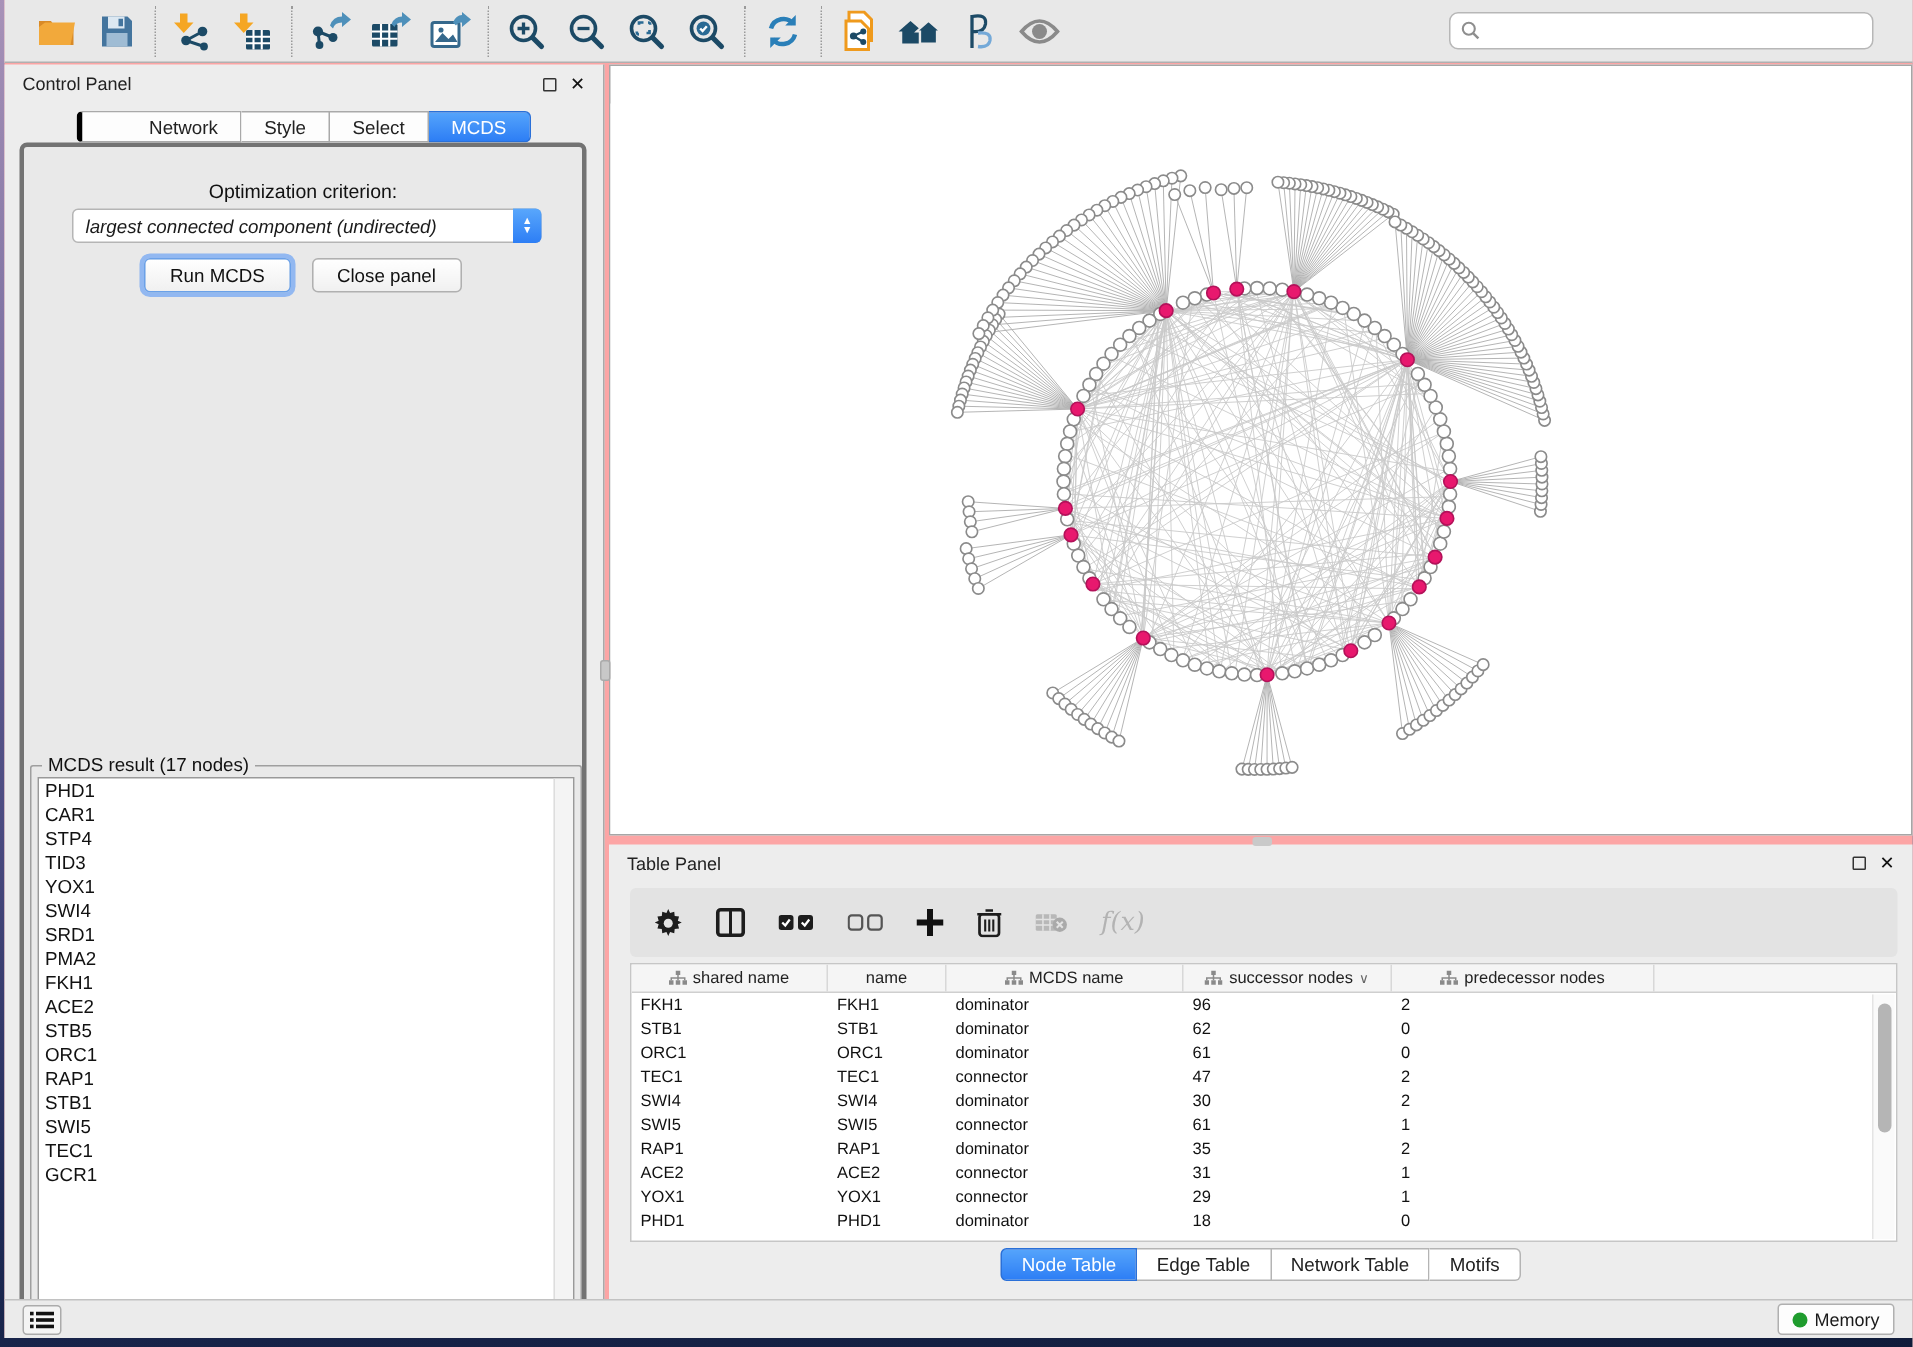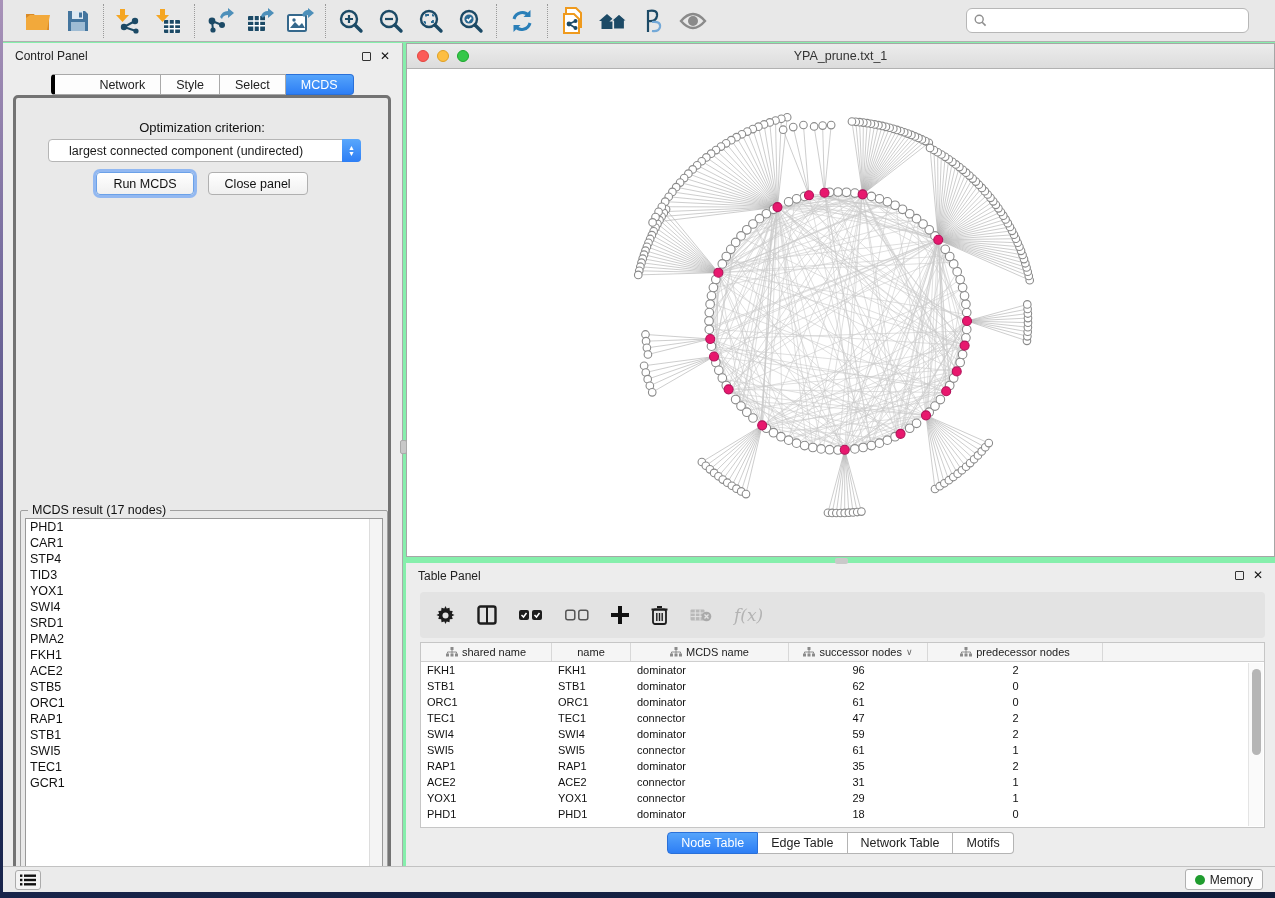--- a/index.html
+++ b/index.html
@@ -1,20 +1,20 @@
 <!DOCTYPE html>
 <html><head>
 <meta charset="utf-8">
 <style>
   * { margin:0; padding:0; box-sizing:border-box; }
   html,body { width:1275px; height:898px; overflow:hidden;
     font-family:"Liberation Sans","DejaVu Sans",sans-serif; font-size:12px; color:#1a1a1a; }
   body { background:linear-gradient(175deg,#a892b8 0%,#7a6fa0 25%,#4a4a80 55%,#1e2a56 80%,#101c3a 100%); }
 
-  .app { position:absolute; left:3px; top:0; width:1272px; height:892px; background:#86efac; }
+  .app { position:absolute; left:3px; top:0; width:1272px; height:892px; background:#fca5a5; }
 
   
   .toolbar { position:absolute; left:0; top:0; width:100%; height:42px; background:#e8e8e8;
     border-bottom:1px solid #b0b0b0; display:flex; align-items:center; padding:0 10px; }
   .tb-group { display:flex; align-items:center; gap:8px; padding:0 9px; }
   .tb-sep { width:1px; height:34px; border-left:1px dotted #9a9a9a; }
   .tb-btn { width:32px; height:32px; display:flex; align-items:center; justify-content:center; }
   .tb-btn svg { display:block; }
   .search-wrap { margin-left:auto; margin-right:7px; }
   .search-field { width:283px; height:25px; background:#fff; border:1px solid #b7b7b7; border-radius:6px;
@@ -35,21 +35,21 @@
     display:flex; align-items:center; font-size:12.5px; color:#222; }
   .cp-tab:first-child { border-left:4px solid #000000; border-radius:4px 0 0 4px;padding-left:44px; }
   .cp-tab:last-child { border-radius:0 4px 4px 0; }
   .cp-tab.active { background:linear-gradient(#55a4fb,#2d7ef5); border-color:#2a70d8; color:#fff; }
 
   .cp-box { position:absolute; left:10px; top:52px; width:378px; height:786px; background:#e9e9e9;
     border:3px solid #737373; border-radius:5px; }
   .opt-label { position:absolute; left:0; top:22px; width:100%; text-align:center; font-size:13px; color:#111; }
   .opt-select { position:absolute; left:32px; top:41px; width:313px; height:23px; background:#fff;
     border:1px solid #b5b5b5; border-radius:4px; display:flex; align-items:center; font-size:12.5px; }
-  .opt-select .sel-text { flex:1; padding-left:20px; white-space:nowrap; overflow:hidden; }
+  .opt-select .sel-text { flex:1; padding-left:8px; white-space:nowrap; overflow:hidden;font-style:italic; }
   .opt-stepper { width:19px; height:23px; margin-right:-1px; background:linear-gradient(#59a7fc,#2d7ef5);
     border-radius:0 4px 4px 0; display:flex; flex-direction:column; align-items:center; justify-content:center; color:#fff; }
   .opt-stepper span { font-size:7px; line-height:6px; }
   .cp-buttons { position:absolute; left:0; top:74px; width:100%; display:flex; justify-content:center; gap:14px; }
   .mac-btn { height:23px; padding:0 16px; background:linear-gradient(#ffffff,#f0f0f0); border:1px solid #b0b0b0;
     border-radius:4px; font-size:12.5px; color:#111; display:flex; align-items:center; }
   .mac-btn.focused { box-shadow:0 0 0 3px rgba(88,152,246,.6); border-color:#6ba1e8; }
 
   .mcds-fieldset { position:absolute; left:4px; top:412px; width:368px; height:366px; }
   .mcds-legend { position:absolute; left:8px; top:-7px; background:#e9e9e9; padding:0 4px; font-size:12.5px; color:#111; z-index:2; }
@@ -86,21 +86,21 @@
   .fx-label { font-family:"DejaVu Serif",serif; font-style:italic; font-size:17px; color:#b3b3b3; }
 
   .data-table { position:absolute; left:14px; top:79px; width:845px; height:186px; background:#fff;
     border:1px solid #c6c6c6; overflow:hidden; }
   .dt-header { display:flex; height:19px; background:#f5f5f5; border-bottom:1px solid #cfcfcf; }
   .dt-th { display:flex; align-items:center; justify-content:center; gap:4px; font-size:11px; color:#222;
     border-right:1px solid #d8d8d8; }
   .dt-th .sort { font-size:9px; color:#666; }
   .dt-row { display:flex; height:16px; align-items:center; }
   .dt-cell { font-size:11px; color:#111; padding:0 6px; white-space:nowrap; overflow:hidden; }
-  .num { text-align:center; }
+  .num { text-align:left; }
   .dt-scroll { position:absolute; top:20px; right:1px; width:15px; bottom:1px; background:#fafafa; border-left:1px solid #e4e4e4; }
   .dt-thumb { position:absolute; left:2.5px; top:6px; width:9px; height:86px; background:#b5b5b5; border-radius:5px; }
 
   .tp-tabs { position:absolute; left:0; top:269px; width:100%; display:flex; justify-content:center; }
   .tp-tab { height:22px; padding:0 13px; background:#fff; border:1px solid #b4b4b4; border-left:none;
     display:flex; align-items:center; font-size:12.5px; color:#222; }
   .tp-tab:first-child { border-left:1px solid #b4b4b4; border-radius:4px 0 0 4px;text-align:right; }
   .tp-tab:last-child { border-radius:0 4px 4px 0; }
   .tp-tab.active { background:linear-gradient(#55a4fb,#2d7ef5); border-color:#2a70d8; color:#fff; }
   .tp-winbtns { position:absolute; right:12px; top:8px; display:flex; gap:9px; align-items:center; }
@@ -325,28 +325,20 @@
             <div class="mcds-item">SWI5</div>
             <div class="mcds-item">TEC1</div>
             <div class="mcds-item">GCR1</div>
           </div>
       </div>
     </div>
   </div>
   <div class="v-splitter-handle"></div>
 
   <div class="net-window">
-    <div class="net-titlebar">
-      <span class="net-title">YPA_prune.txt_1</span>
-      <span class="traffic">
-        <span class="light red"></span>
-        <span class="light yellow"></span>
-        <span class="light green"></span>
-      </span>
-    </div>
     <svg class="net-canvas" id="net-canvas" width="867" height="487">
         <g stroke="#8a8a8a" stroke-width="0.6" opacity="0.45">
           <line x1="311.3932827608844" y1="203.67574944934734" x2="559.8377548629537" y2="245.53216250409315"></line>
           <line x1="311.3932827608844" y1="203.67574944934734" x2="557.6930895131071" y2="276.287055598072"></line>
           <line x1="311.3932827608844" y1="203.67574944934734" x2="303.0487786020883" y2="268.4159965516133"></line>
           <line x1="311.3932827608844" y1="203.67574944934734" x2="309.18259085287616" y2="294.4443026645772"></line>
           <line x1="311.3932827608844" y1="203.67574944934734" x2="432.5492098906881" y2="123.00930285980081"></line>
           <line x1="311.3932827608844" y1="203.67574944934734" x2="439.5196902358532" y2="380.71835486163235"></line>
           <line x1="311.3932827608844" y1="203.67574944934734" x2="480.91495286060274" y2="133.0483397302761"></line>
           <line x1="311.3932827608844" y1="203.67574944934734" x2="397.46126767305947" y2="127.43614716177959"></line>
@@ -1176,21 +1168,21 @@
             <div class="dt-cell" style="width: 131px;">TEC1</div>
             <div class="dt-cell" style="width: 79px;">TEC1</div>
             <div class="dt-cell" style="width: 158px;">connector</div>
             <div class="dt-cell num" style="width: 139px;">47</div>
             <div class="dt-cell num" style="width: 175px;">2</div>
           </div>
           <div class="dt-row">
             <div class="dt-cell" style="width: 131px;">SWI4</div>
             <div class="dt-cell" style="width: 79px;">SWI4</div>
             <div class="dt-cell" style="width: 158px;">dominator</div>
-            <div class="dt-cell num" style="width: 139px;">59</div>
+            <div class="dt-cell num" style="width: 139px;">30</div>
             <div class="dt-cell num" style="width: 175px;">2</div>
           </div>
           <div class="dt-row">
             <div class="dt-cell" style="width: 131px;">SWI5</div>
             <div class="dt-cell" style="width: 79px;">SWI5</div>
             <div class="dt-cell" style="width: 158px;">connector</div>
             <div class="dt-cell num" style="width: 139px;">61</div>
             <div class="dt-cell num" style="width: 175px;">1</div>
           </div>
           <div class="dt-row">

